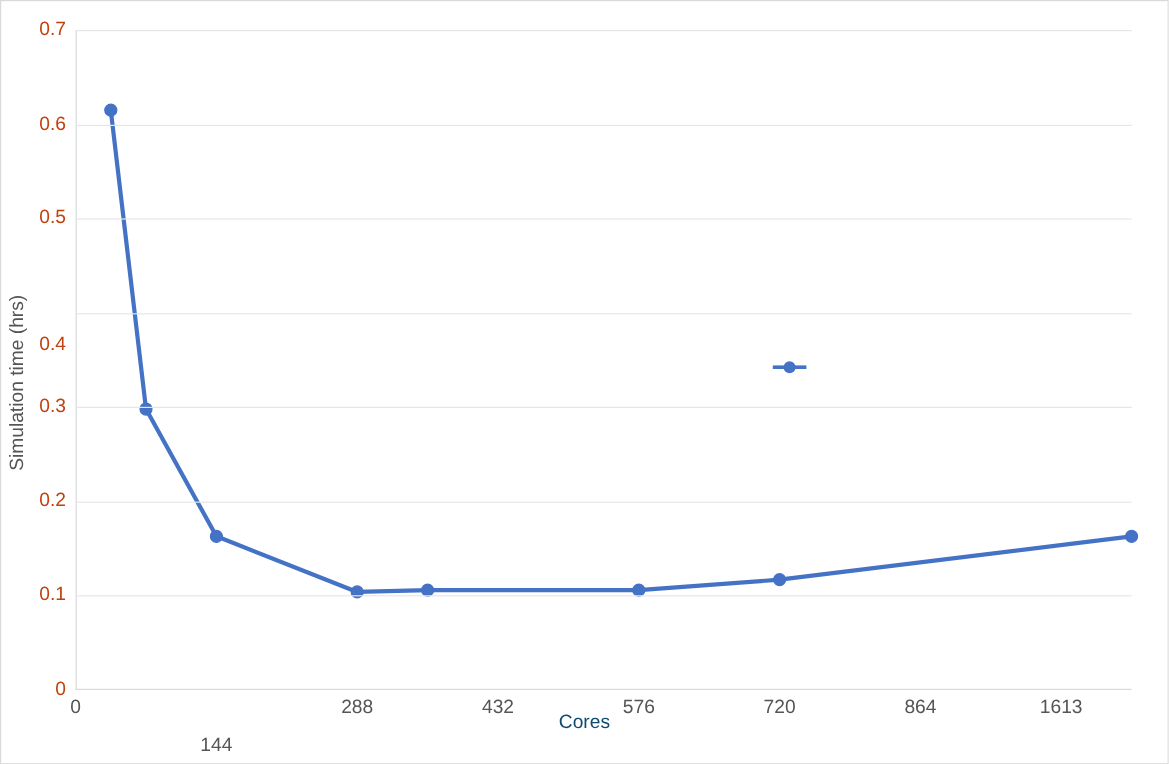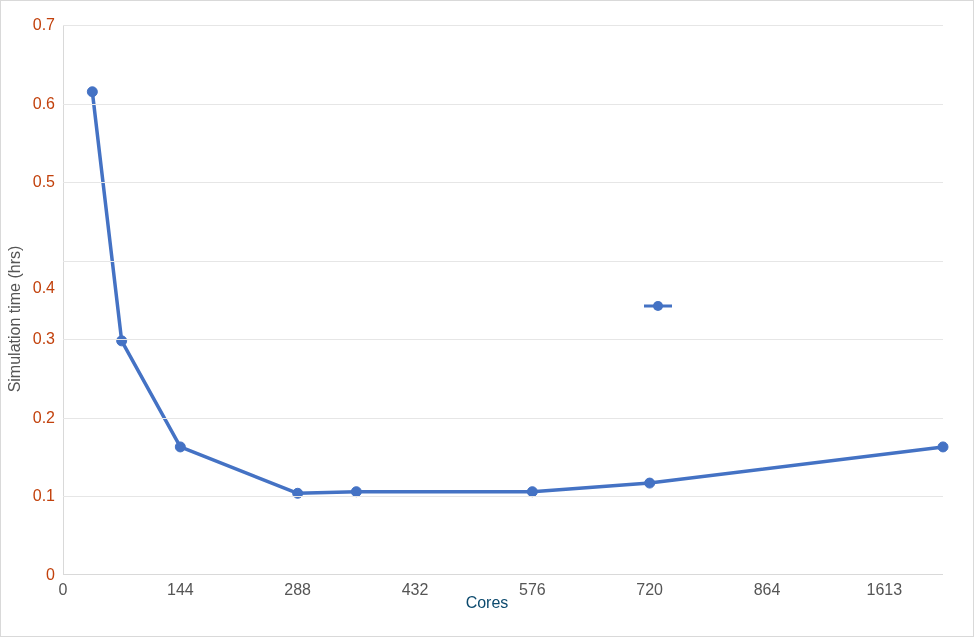--- a/index.html
+++ b/index.html
@@ -172,21 +172,21 @@
       <div class="y-tick-label" style="top: 314.286px;">0.3</div>
       <div class="gridline" style="top: 235.714px;"></div>
       <div class="y-tick-label" style="top: 235.714px; margin-top: 27px;">0.4</div>
       <div class="gridline" style="top: 157.143px;"></div>
       <div class="y-tick-label" style="top: 157.143px;">0.5</div>
       <div class="gridline" style="top: 78.5714px;"></div>
       <div class="y-tick-label" style="top: 78.5714px;">0.6</div>
       <div class="gridline" style="top: 0px;"></div>
       <div class="y-tick-label" style="top: 0px;">0.7</div>
       <div class="x-tick-label" style="left: 0px;">0</div>
-      <div class="x-tick-label" style="left: 117.333px;">144</div>
+      <div class="x-tick-label" style="left: 117.333px; margin-top: 32px;">144</div>
       <div class="x-tick-label" style="left: 234.667px;">288</div>
       <div class="x-tick-label" style="left: 352px;">432</div>
       <div class="x-tick-label" style="left: 469.333px;">576</div>
       <div class="x-tick-label" style="left: 586.667px;">720</div>
       <div class="x-tick-label" style="left: 704px;">864</div>
       <div class="x-tick-label" style="left: 821.333px;">1613</div>
     </div>
 
   <div class="x-axis-title">Cores</div>
 

